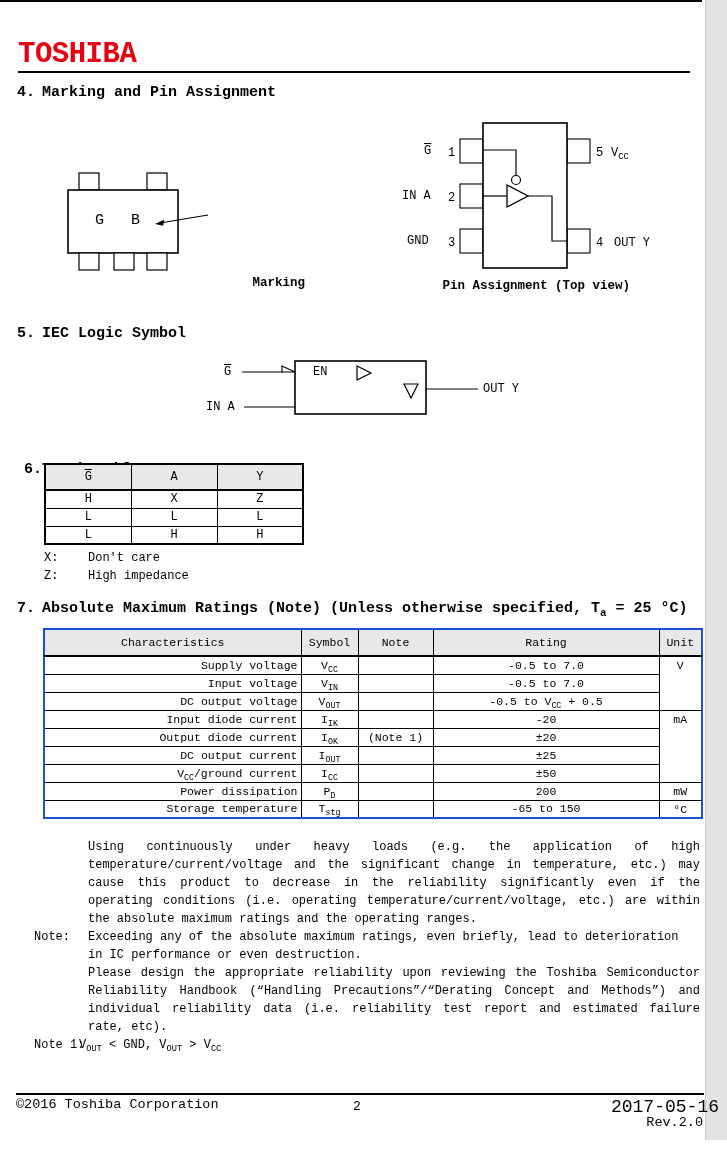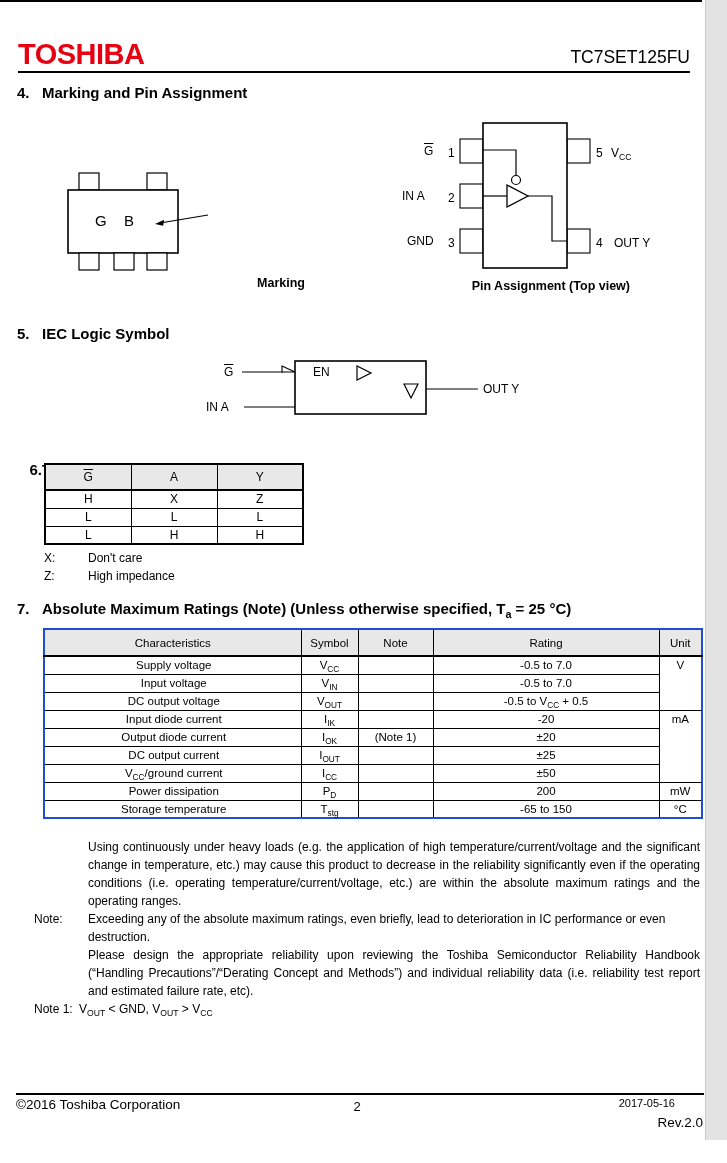--- a/index.html
+++ b/index.html
@@ -1,20 +1,20 @@
 <!DOCTYPE html>
 <html style="--hdr-bg: #e8e8e8;"><head>
 <meta charset="utf-8">
 <style>
   :root{ --hdr-bg:#e8e8e8; }
   *{box-sizing:border-box; margin:0; padding:0;}
   body{background:#fff;}
   .page{
     position:relative; width:727px; height:1140px; background:#fff;
-    font-family:Liberation Sans, sans-serif; color:#000; overflow:hidden;
+    font-family:Liberation Mono, monospace; color:#000; overflow:hidden;
   }
   .edge-top{position:absolute; left:0; top:0; width:702px; height:2px; background:#000;}
   .edge-bottom{position:absolute; left:0; top:1160px; width:727px; height:3px; background:#000;}
   .edge-right{position:absolute; left:705px; top:0; width:22px; height:1163px; background:#e3e3e3; border-left:1px solid #c9c9c9;}
 
   .logo{position:absolute; left:18px; top:38px; font-size:29px; font-weight:bold; letter-spacing:-0.5px; color:#e60012;}
   .partnum{position:absolute; left:450px; top:47px; width:240px; text-align:right; font-size:17.5px;}
   .rule{position:absolute; background:#000;}
   .rule.header{left:18px; top:71px; width:672px; height:2px;}
   .rule.footer{left:16px; top:1093px; width:688px; height:2px;}
@@ -41,45 +41,44 @@
   table{border-collapse:collapse; position:absolute; table-layout:fixed;}
   .tt{left:44px; top:463px; width:258px; border:2px solid #000;}
   .tt th{height:26px; background:var(--hdr-bg); font-weight:normal; border:1px solid #000; border-bottom:2px solid #000; font-size:12px;}
   .tt td{height:18px; border:1px solid #000; text-align:center; font-size:12px;}
   .legend-row{position:absolute; left:44px; font-size:12px;}
   .legend-row .lg-txt{position:absolute; left:44px; top:0; white-space:nowrap;}
 
   .amr{left:43px; top:628px; width:658px; border:2px solid #1d4ed8; font-size:11.5px;}
   .amr th{height:27px; background:var(--hdr-bg); font-weight:normal; border:1px solid #000; border-bottom:2px solid #000;}
   .amr td{height:18px; border:1px solid #000; text-align:center; padding:0 3px;}
-  .amr td.c-char{text-align:center; padding-left:5px;}
+  .amr td.c-char{text-align:right; padding-left:5px;}
   .amr td.c-unit{vertical-align:top; padding-top:2px;}
   sub{font-size:0.72em; line-height:0;}
 
   .notes{position:absolute; left:34px; top:838px; width:666px; font-size:12px; line-height:18px;}
   .note-row{position:relative; padding-left:54px;}
   .note-row:last-child{padding-left:45px;}
   .note-row.j .note-text{text-align:justify;}
   .note-label{position:absolute; left:0; top:0; white-space:nowrap;}
 
   .footer-copy{position:absolute; left:16px; top:1097px; font-size:13.5px;}
   .footer-page{position:absolute; left:297px; top:1099px; width:120px; text-align:center; font-size:13px;}
-  .footer-date{position:absolute; left:452px; top:1097px; width:223px; text-align:right; font-size:11px;}
+  .footer-date{position:absolute; left:496px; top:1097px; width:223px; text-align:right; font-size:18px;}
   .footer-rev{position:absolute; left:480px; top:1115px; width:223px; text-align:right; font-size:13.5px;}
 </style>
 </head>
 <body>
 
 <div class="page">
   <div class="edge-top"></div>
   <div class="edge-right"></div>
   <div class="edge-bottom"></div>
 
   <div class="logo" style="color: rgb(230, 0, 18);">TOSHIBA</div>
-  <div class="partnum">TC7SET125FU</div>
   <div class="rule header"></div>
 
   <div class="hdg hdg-4">
     <span class="num">4.</span><span>Marking and Pin Assignment</span>
   </div>
 
   <div class="diagram marking-diagram">
     <svg width="345" height="125">
       <rect x="19" y="8" width="20" height="17" fill="#fff" stroke="#000" stroke-width="1.2"></rect>
       <rect x="87" y="8" width="20" height="17" fill="#fff" stroke="#000" stroke-width="1.2"></rect>

